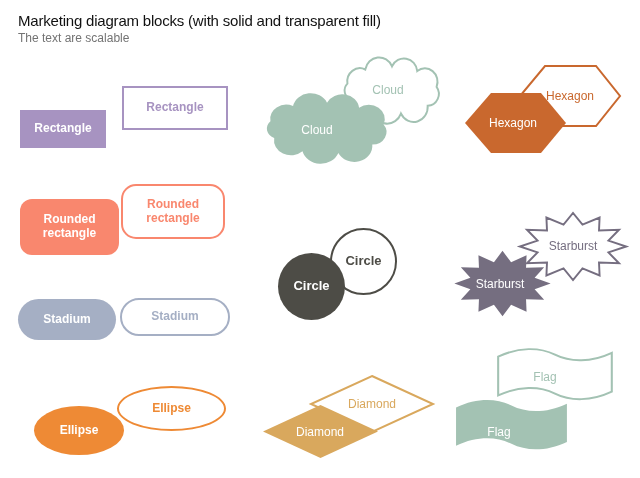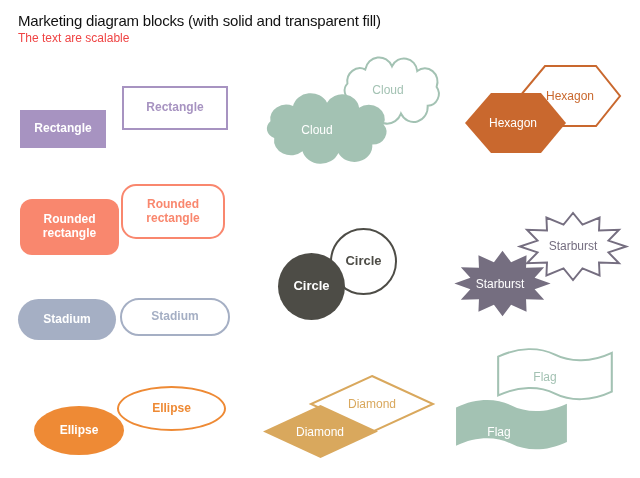--- a/index.html
+++ b/index.html
@@ -17,21 +17,21 @@
   .lbl {
     display: flex;
     align-items: center;
     justify-content: center;
     text-align: center;
     font-size: 12px;
     line-height: 1.15;
     font-weight: bold;
   }
   #title { left:18px; top:12px; font-size:15px; color:#111; letter-spacing:-0.2px; }
-  #subtitle { left:18px; top:31px; font-size:12px; color:#ef4444; }
+  #subtitle { left:18px; top:31px; font-size:12px; color:#737373; }
 
   
   .rect-solid     { background:#a793c1; color:#fff; }
   .rect-outline   { background:#fff; border:2px solid #a793c1; color:#a793c1; }
   .round-solid    { background:#f9876e; color:#fff; border-radius:12px; }
   .round-outline  { background:#fff; border:2px solid #f9876e; color:#f9876e; border-radius:15px; }
   .stadium-solid  { background:#a5afc4; color:#fff; border-radius:21px; }
   .stadium-outline{ background:#fff; border:2px solid #a5afc4; color:#a5afc4; border-radius:19px; }
   .ellipse-solid  { background:#ee8a35; color:#fff; border-radius:50%; }
   .ellipse-outline{ background:#fff; border:2px solid #ee8a35; color:#ee8a35; border-radius:50%; }

